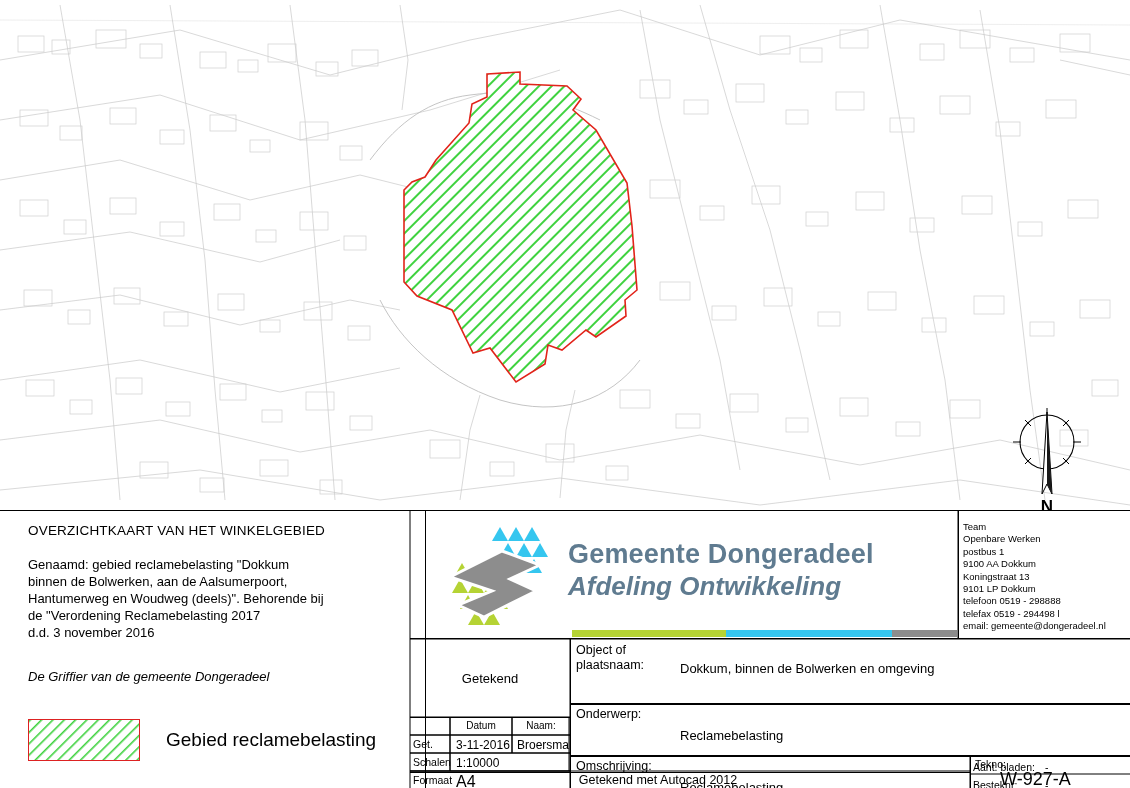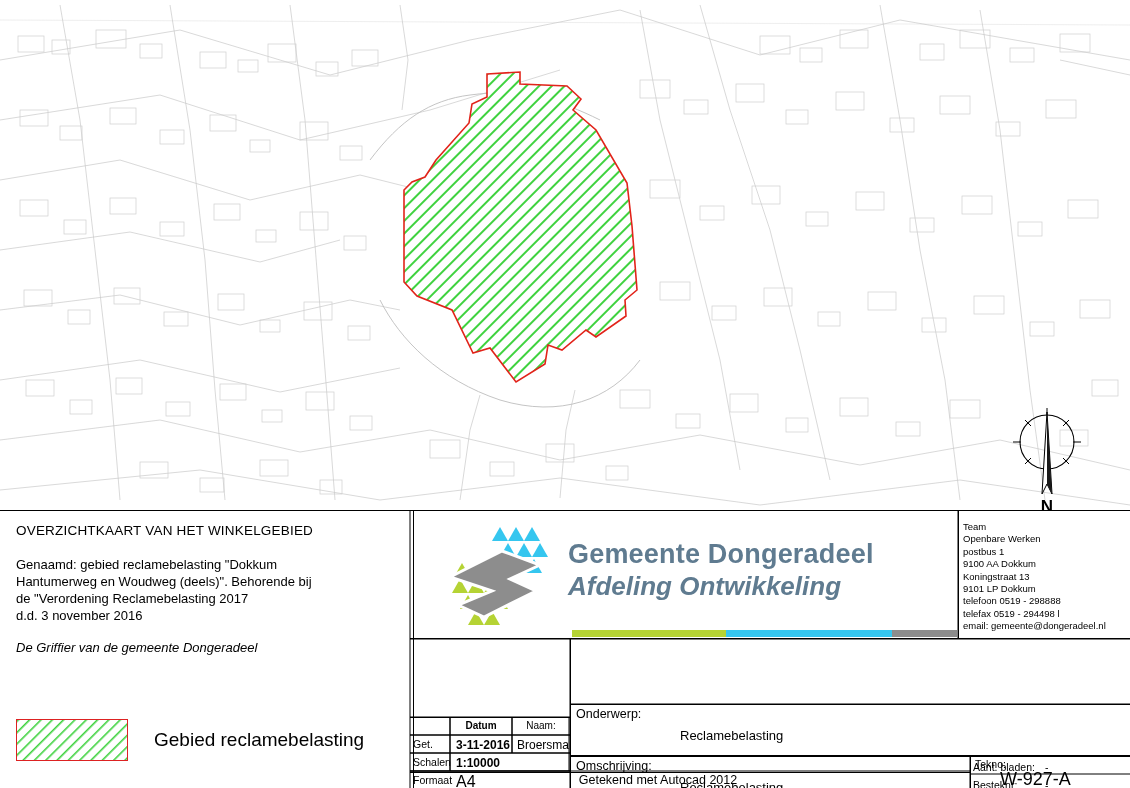--- a/index.html
+++ b/index.html
@@ -26,33 +26,33 @@
     position:absolute;left:1012px;top:404px;width:70px;height:110px;
   }
 
   
   .titleblock{
     position:absolute;left:0;top:510px;width:1130px;height:278px;
     border-top:1px solid #000;
     box-sizing:border-box;
   }
   .tb-left{
-    position:absolute;left:4px;top:0;width:410px;height:277px;
+    position:absolute;left:16px;top:0;width:410px;height:277px;
     border-right:1px solid #000;
     box-sizing:border-box;
     padding:12px 12px 0 12px;
   }
   .tb-title{
     font-size:13.5px;letter-spacing:.2px;margin-bottom:18px;
   }
   .tb-desc{
     font-size:13px;line-height:17px;
   }
   .tb-griffier{
-    font-size:13px;font-style:italic;margin-top:16px;
+    font-size:13px;font-style:italic;margin-top:28px;
   }
   .legend{
     position:absolute;left:12px;top:208px;display:flex;align-items:center;
   }
   .legend-swatch{
     width:112px;height:42px;border:1px solid #d22;box-sizing:border-box;
     background:#fff;position:relative;overflow:hidden;
   }
   .legend-label{
     margin-left:26px;font-size:19px;
@@ -130,21 +130,21 @@
   
   .small-table{
     position:absolute;left:0;top:206px;width:160px;height:55px;
     font-size:10.5px;
   }
   .st-row{position:absolute;left:0;width:160px;height:18px;}
   .st-r1{top:0;}
   .st-r2{top:18px;}
   .st-r3{top:36px;}
   .st-c1{position:absolute;left:0;width:40px;height:18px;box-sizing:border-box;padding:3px 0 0 3px;}
-  .st-c2{position:absolute;left:40px;width:62px;height:21px;box-sizing:border-box;padding:3px 0 0 6px;font-weight:bold;}
+  .st-c2{position:absolute;left:40px;width:62px;height:21px;box-sizing:border-box;padding:3px 0 0 6px;}
   .st-c3{position:absolute;left:102px;width:58px;height:18px;box-sizing:border-box;padding:3px 0 0 5px;}
   .st-head{font-size:10px;text-align:center;padding-left:0;}
   .st-val{font-size:12px;}
   .lines-small line{stroke:#000;stroke-width:1;}
 
   .autocad{
     position:absolute;left:0;top:261px;width:496px;height:17px;
     font-size:12.5px;text-align:center;padding-top:1px;box-sizing:border-box;
   }
   .hdiv-autocad{position:absolute;left:0;top:261px;width:560px;height:1px;background:#000;}
@@ -330,20 +330,21 @@
       </svg>
     </div>
   </div>
 
   <div class="titleblock">
 
     <div class="tb-left">
       <div class="tb-title">OVERZICHTKAART VAN HET WINKELGEBIED</div>
       <div class="tb-desc">
         <div>Genaamd: gebied reclamebelasting "Dokkum</div>
+        <div>binnen de Bolwerken, aan de Aalsumerpoort,</div>
         <div>Hantumerweg en Woudweg (deels)". Behorende bij</div>
         <div>de "Verordening Reclamebelasting 2017</div>
         <div>d.d. 3 november 2016</div>
       </div>
       <div class="tb-griffier">De Griffier van de gemeente Dongeradeel</div>
 
       <div class="legend">
         <div class="legend-swatch">
           <svg width="112" height="42" viewBox="0 0 112 42">
             <rect x="0" y="0" width="112" height="42" fill="url(#hatch2)"></rect>
@@ -403,23 +404,31 @@
           <div>postbus  1</div>
           <div>9100 AA  Dokkum</div>
           <div>Koningstraat 13</div>
           <div>9101 LP Dokkum</div>
           <div>telefoon 0519 - 298888</div>
           <div>telefax  0519 - 294498 l</div>
           <div>email: gemeente@dongeradeel.nl</div>
         </div>
       </div>
 
+      <div class="getekend">Getekend</div>
       <div class="hdiv-get"></div>
       <div class="vdiv-obj"></div>
 
+      <div class="obj-block">
+        <div class="obj-label">
+          <div>Object of</div>
+          <div>plaatsnaam:</div>
+        </div>
+        <div class="obj-val">Dokkum, binnen de Bolwerken en omgeving</div>
+      </div>
       <div class="hdiv-obj1"></div>
 
       <div class="ond-block">
         <div class="ond-label">Onderwerp:</div>
         <div class="ond-val">Reclamebelasting</div>
       </div>
       <div class="hdiv-obj2"></div>
 
       <div class="oms-block">
         <div class="oms-label">Omschrijving:</div>

